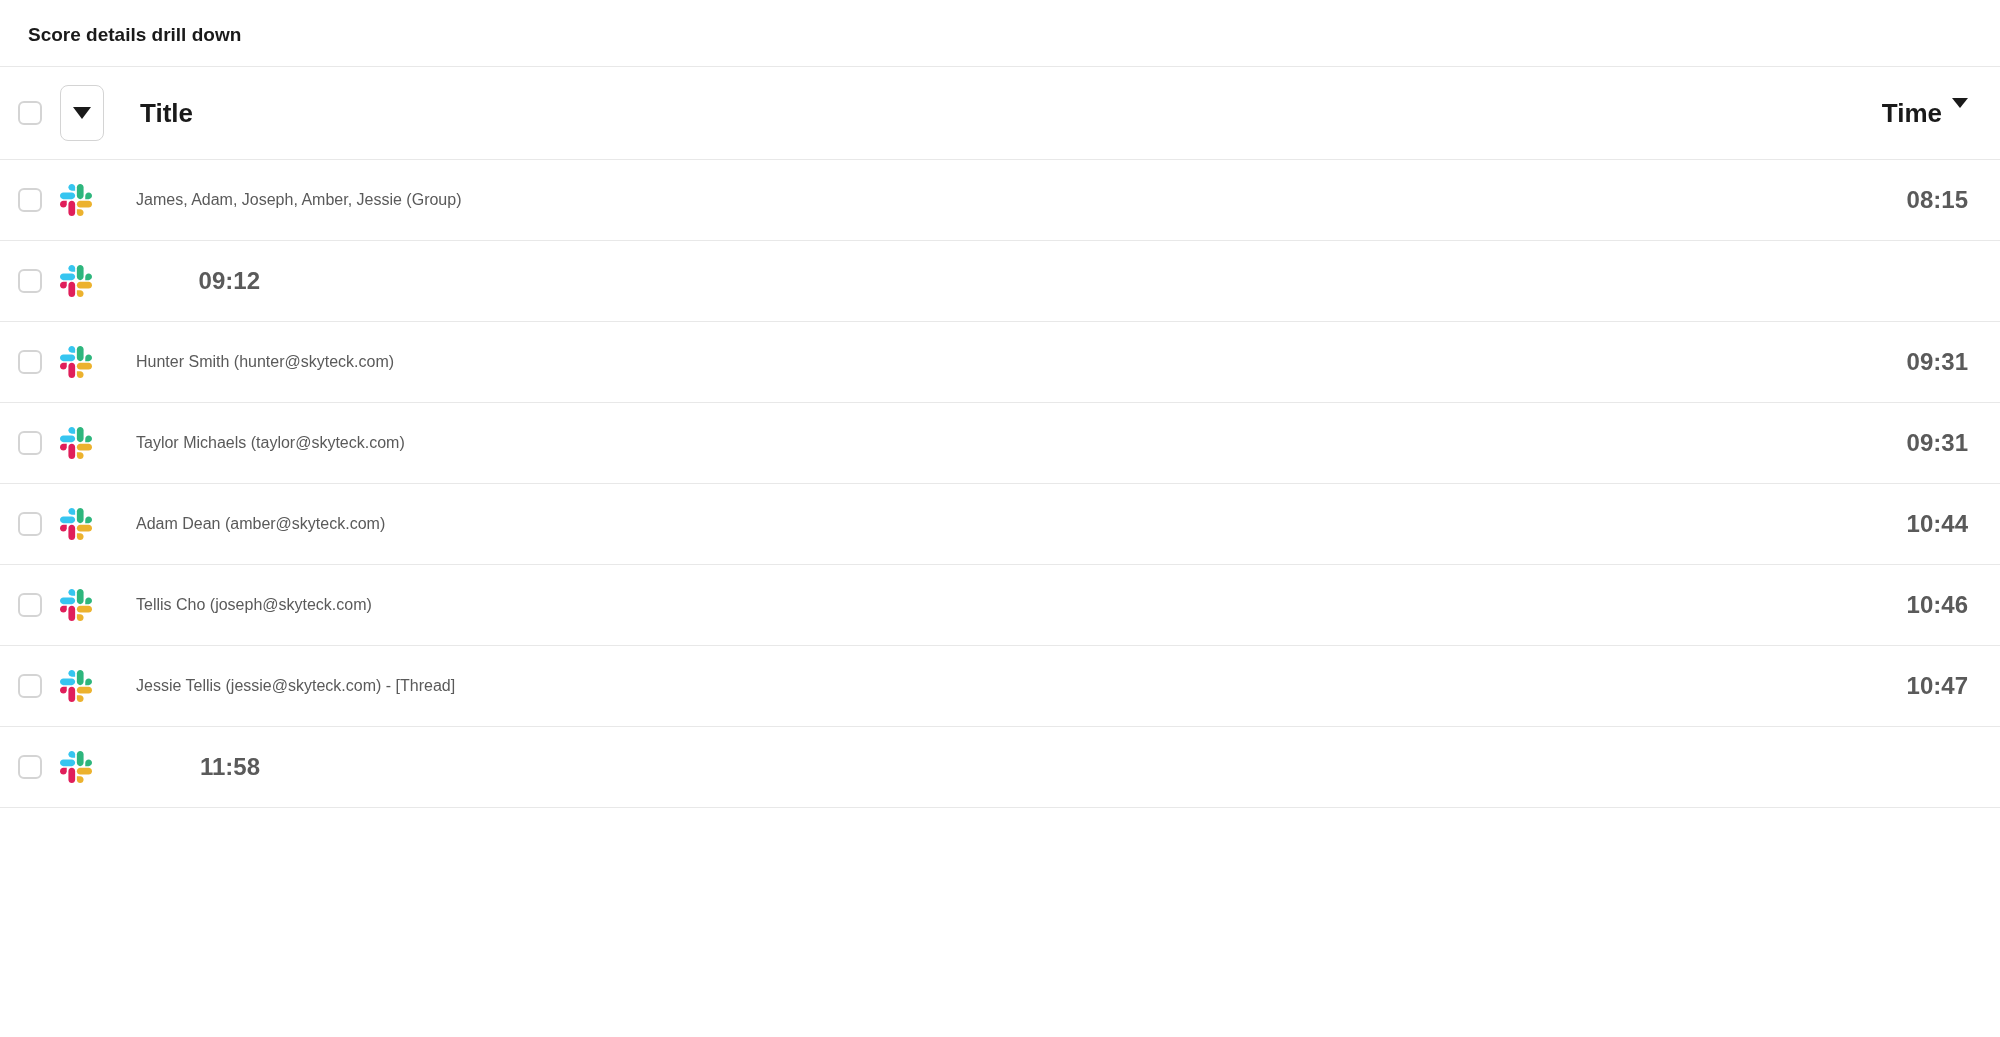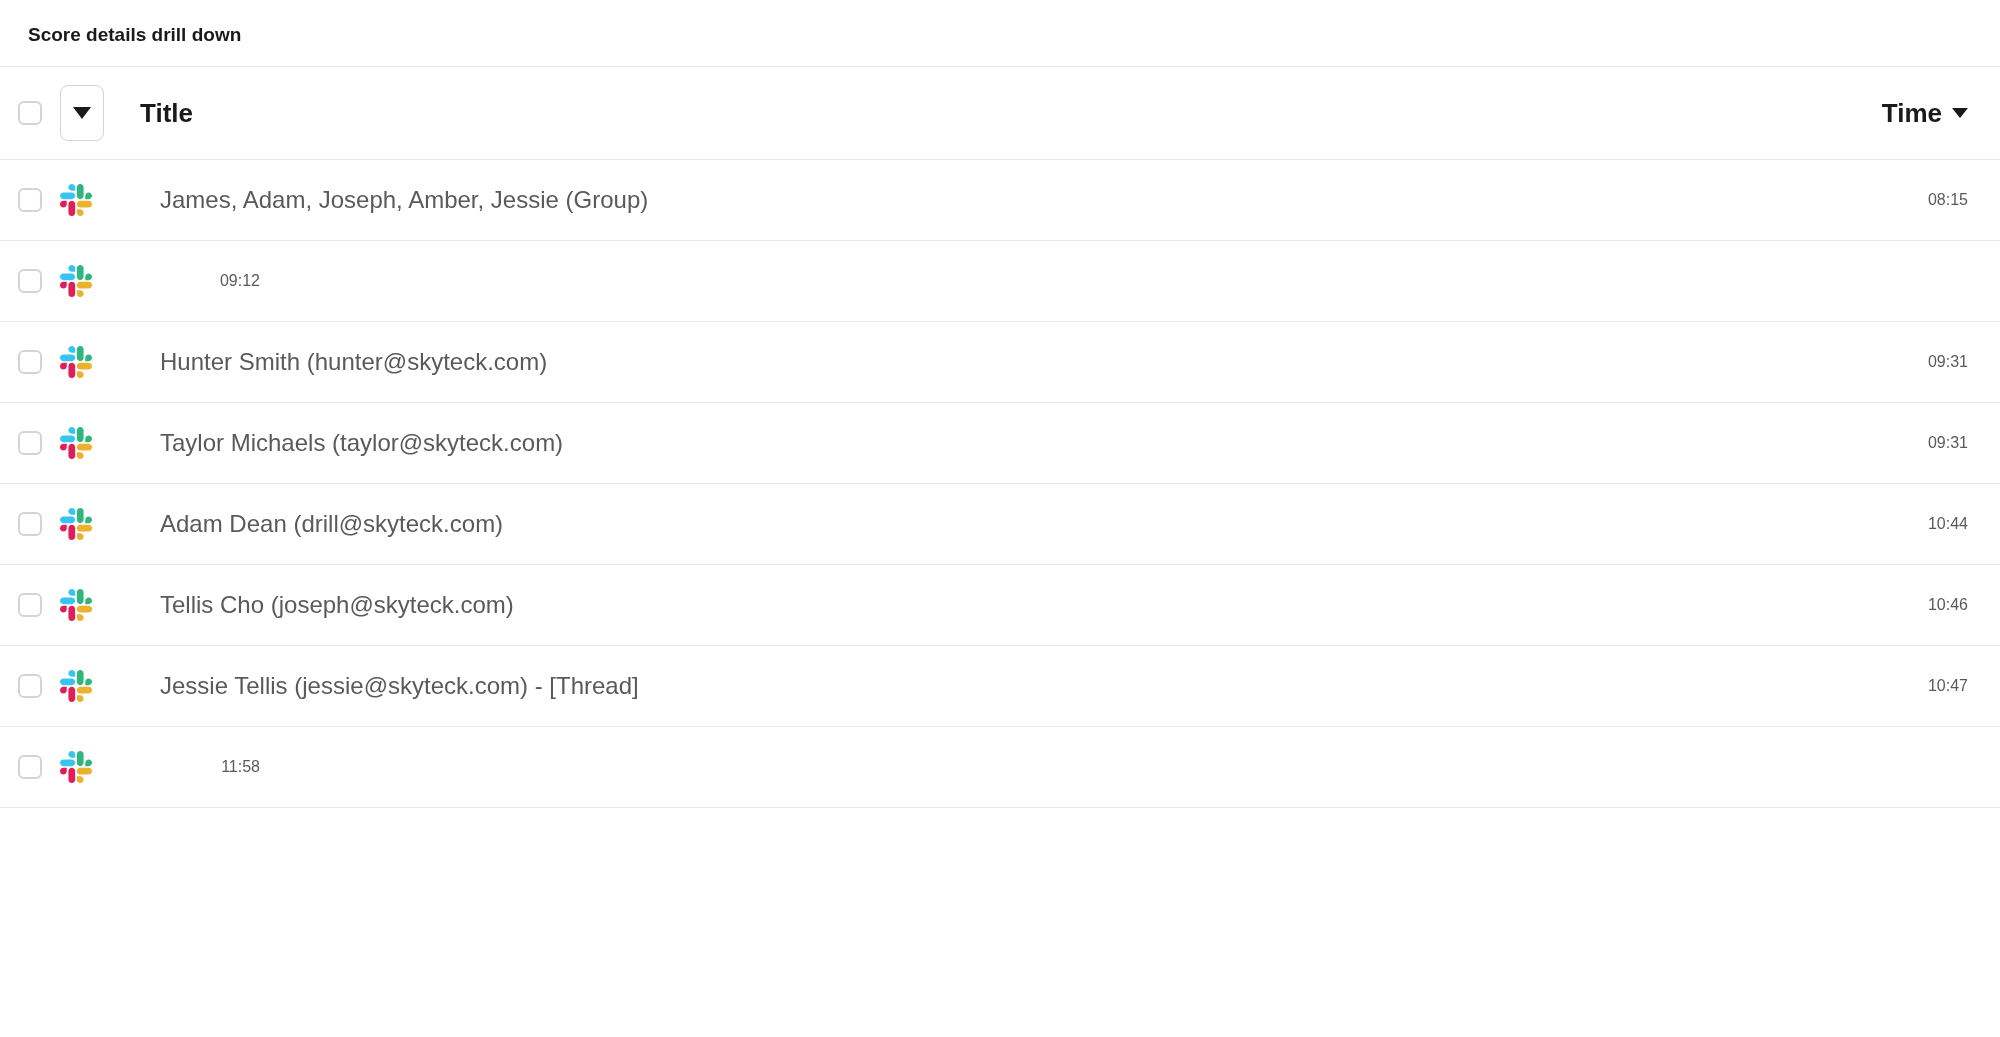--- a/index.html
+++ b/index.html
@@ -81,21 +81,20 @@
 
     .title-col {
       flex: 1;
       display: flex;
       align-items: center;
     }
 
     .time-col {
       width: 140px;
       display: flex;
-      align-items: center;
       justify-content: flex-end;
       padding-right: 16px;
       gap: 10px;
     }
 
     .header-label {
       font-size: 26px;
       font-weight: 700;
       color: #1a1a1a;
     }
@@ -109,29 +108,28 @@
     }
 
     .table-row {
       display: flex;
       align-items: center;
       padding: 24px 16px;
       border-bottom: 1px solid #e8e8e8;
     }
 
     .row-title {
-      font-size: 24px;
+      font-size: 16px;
       font-weight: 400;
       color: #5a5a5a;
-      margin-left: 24px;
     }
 
     .row-time {
-      font-size: 16px;
-      font-weight: 400;
+      font-size: 24px;
+      font-weight: 700;
       color: #5a5a5a;
     }
 
     .slack-icon {
       width: 32px;
       height: 32px;
       position: relative;
       flex-shrink: 0;
     }
 
@@ -272,21 +270,21 @@
     <path d="M45.2 25.8c-7.1 0-12.9-5.8-12.9-12.9S38.1 0 45.2 0s12.9 5.8 12.9 12.9v12.9H45.2z" fill="#36C5F0"></path>
     <path d="M45.2 32.3c7.1 0 12.9 5.8 12.9 12.9s-5.8 12.9-12.9 12.9H12.9C5.8 58.1 0 52.3 0 45.2s5.8-12.9 12.9-12.9h32.3z" fill="#36C5F0"></path>
     <path d="M97 45.2c0-7.1 5.8-12.9 12.9-12.9s12.9 5.8 12.9 12.9-5.8 12.9-12.9 12.9H97V45.2z" fill="#2EB67D"></path>
     <path d="M90.5 45.2c0 7.1-5.8 12.9-12.9 12.9s-12.9-5.8-12.9-12.9V12.9C64.7 5.8 70.5 0 77.6 0s12.9 5.8 12.9 12.9v32.3z" fill="#2EB67D"></path>
     <path d="M77.6 97c7.1 0 12.9 5.8 12.9 12.9s-5.8 12.9-12.9 12.9-12.9-5.8-12.9-12.9V97h12.9z" fill="#ECB22E"></path>
     <path d="M77.6 90.5c-7.1 0-12.9-5.8-12.9-12.9s5.8-12.9 12.9-12.9h32.3c7.1 0 12.9 5.8 12.9 12.9s-5.8 12.9-12.9 12.9H77.6z" fill="#ECB22E"></path>
   </svg>
 </div>
         </div>
         <div class="title-col">
-          <span class="row-title">Adam Dean (drill@skyteck.com)</span>
+          <span class="row-title">Adam Dean (amber@skyteck.com)</span>
         </div>
         <div class="time-col">
           <span class="row-time">10:44</span>
         </div>
       </div>
       <div class="table-row">
         <div class="checkbox-col">
           <div class="checkbox"></div>
         </div>
         <div class="icon-col">

